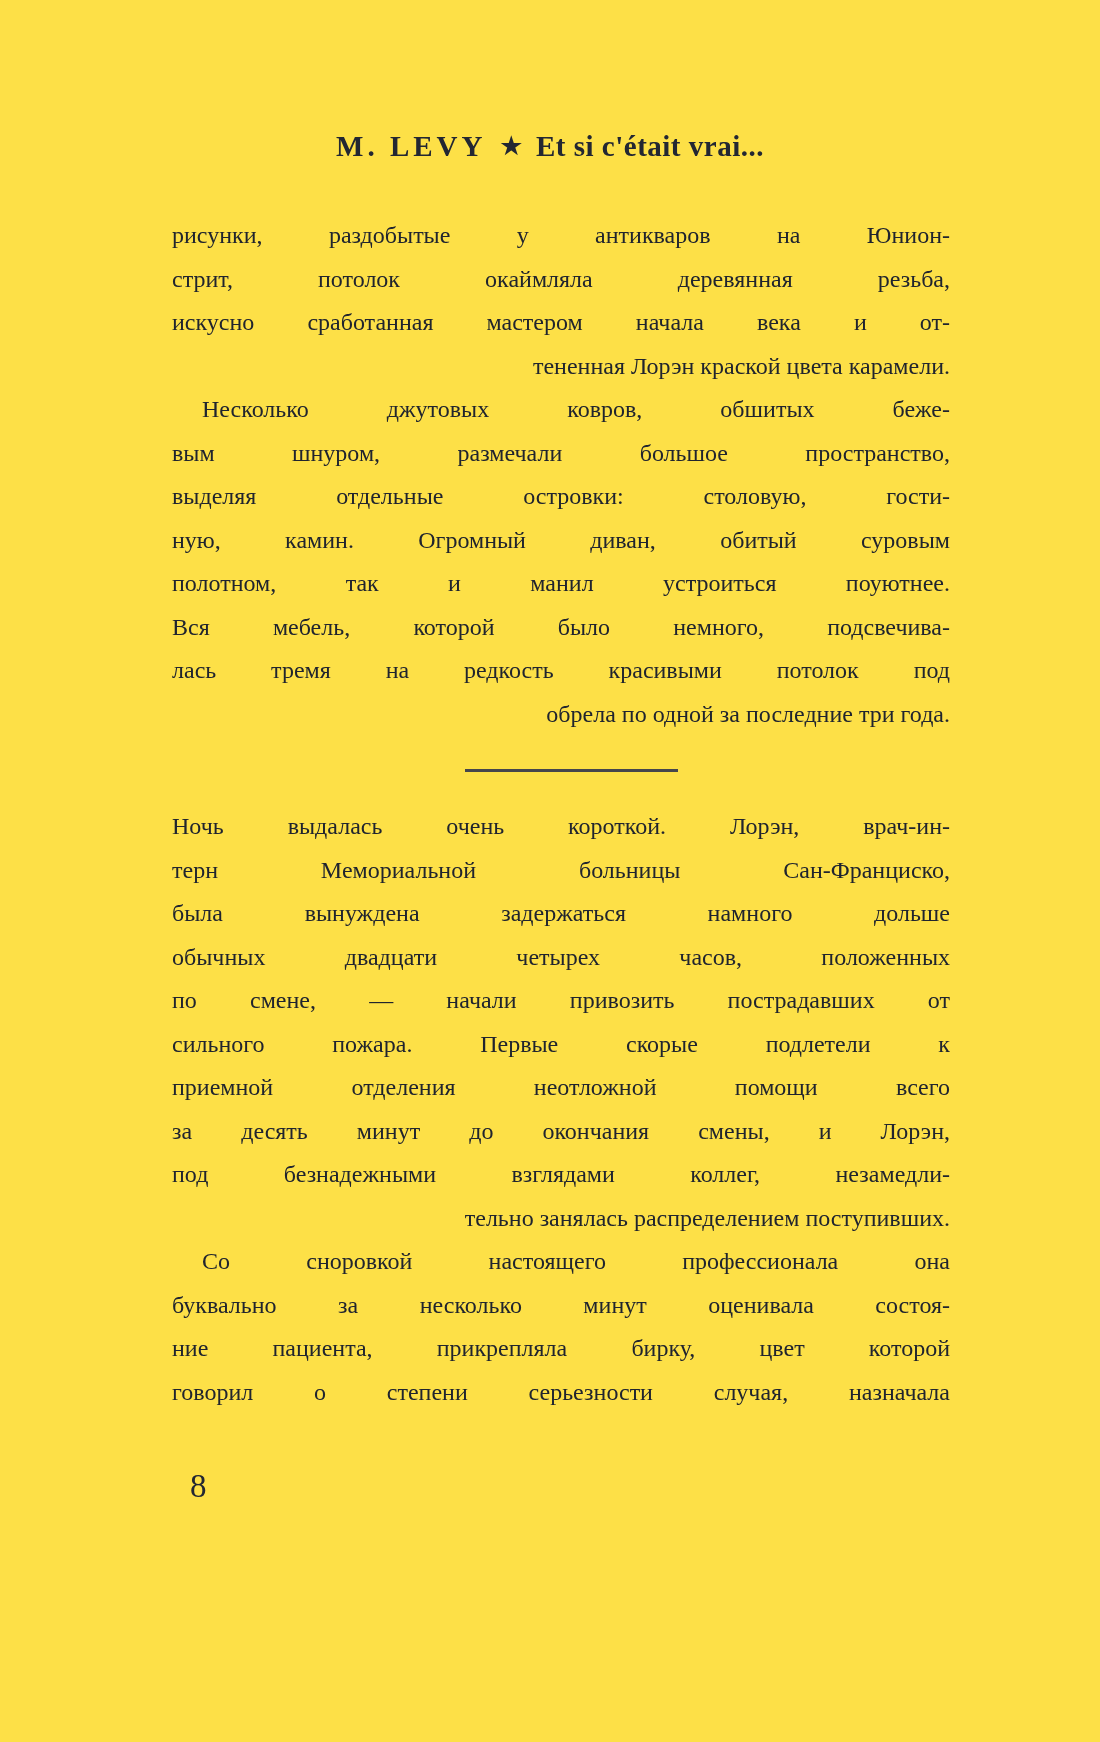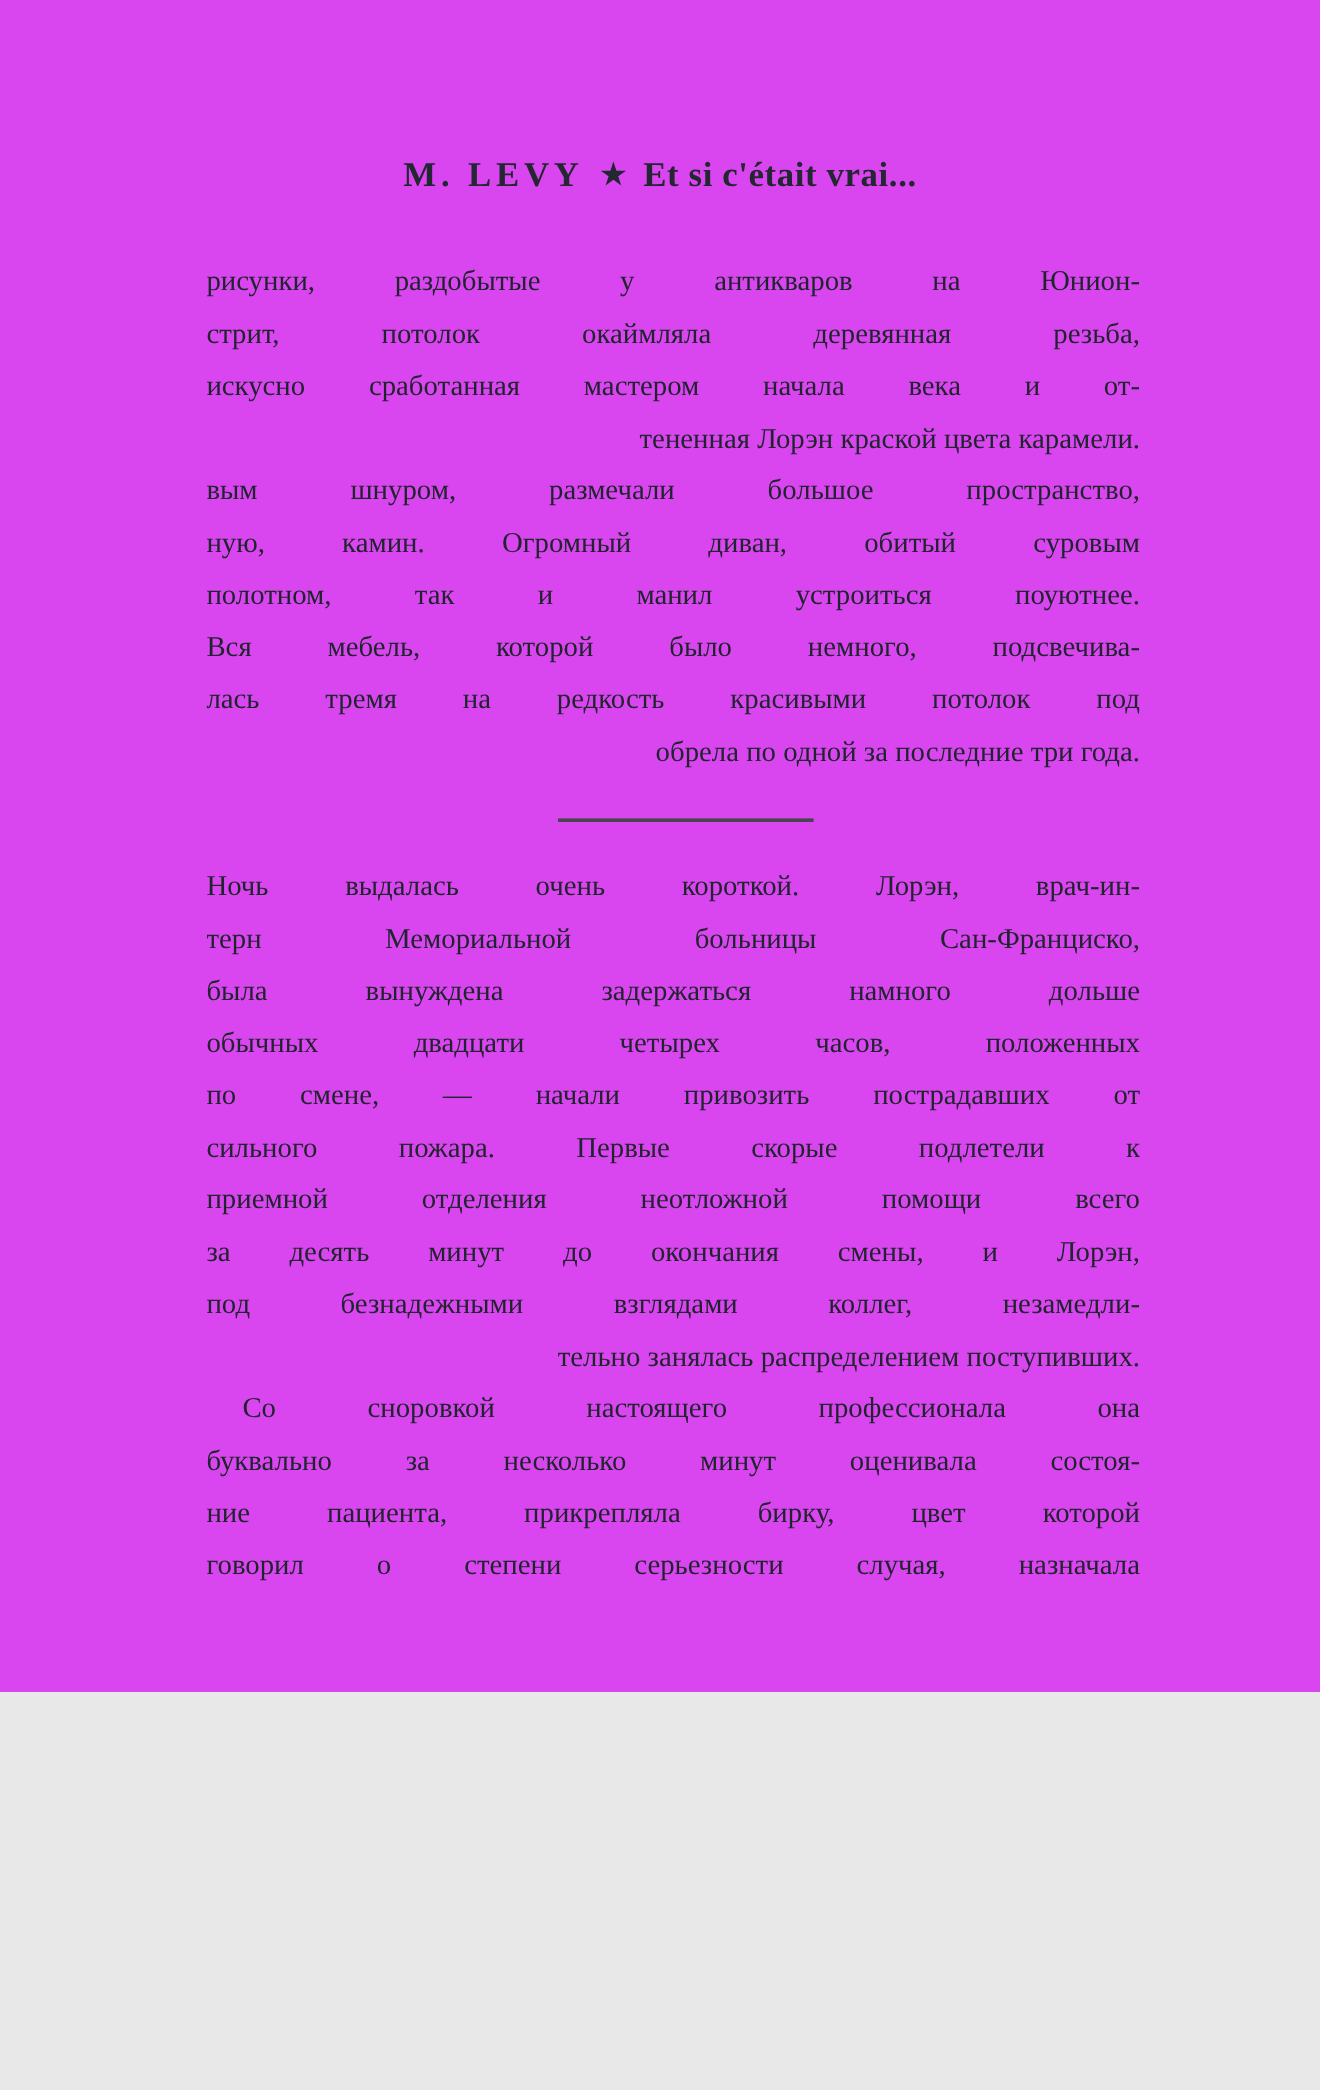--- a/index.html
+++ b/index.html
@@ -1,21 +1,21 @@
 <!DOCTYPE html>
 <html><head>
 <meta charset="utf-8">
 <style>
   html, body { margin: 0; padding: 0; background: #e8e8e8; }
   .page {
     position: relative;
     width: 1100px;
-    height: 1410px;
+    height: 1742px;
     margin: 0 auto;
-    background: #d946ef;
+    background: #fde047;
     color: #20242e;
     font-family: "Liberation Serif", "DejaVu Serif", serif;
     overflow: hidden;
   }
   .running-header {
     position: absolute;
     top: 130px;
     left: 0;
     right: 0;
     text-align: center;
@@ -78,21 +78,23 @@
   <main class="body-text">
 
     <section class="para">
       <div class="line j">рисунки, раздобытые у антикваров на Юнион-</div>
       <div class="line j">стрит, потолок окаймляла деревянная резьба,</div>
       <div class="line j">искусно сработанная мастером начала века и от-</div>
       <div class="line l">тененная Лорэн краской цвета карамели.</div>
     </section>
 
     <section class="para">
+      <div class="line j ind">Несколько джутовых ковров, обшитых беже-</div>
       <div class="line j">вым шнуром, размечали большое пространство,</div>
+      <div class="line j">выделяя отдельные островки: столовую, гости-</div>
       <div class="line j">ную, камин. Огромный диван, обитый суровым</div>
       <div class="line j">полотном, так и манил устроиться поуютнее.</div>
       <div class="line j">Вся мебель, которой было немного, подсвечива-</div>
       <div class="line j">лась тремя на редкость красивыми потолок под</div>
       <div class="line l">обрела по одной за последние три года.</div>
     </section>
 
     <div class="divider"></div>
 
     <section class="para">

